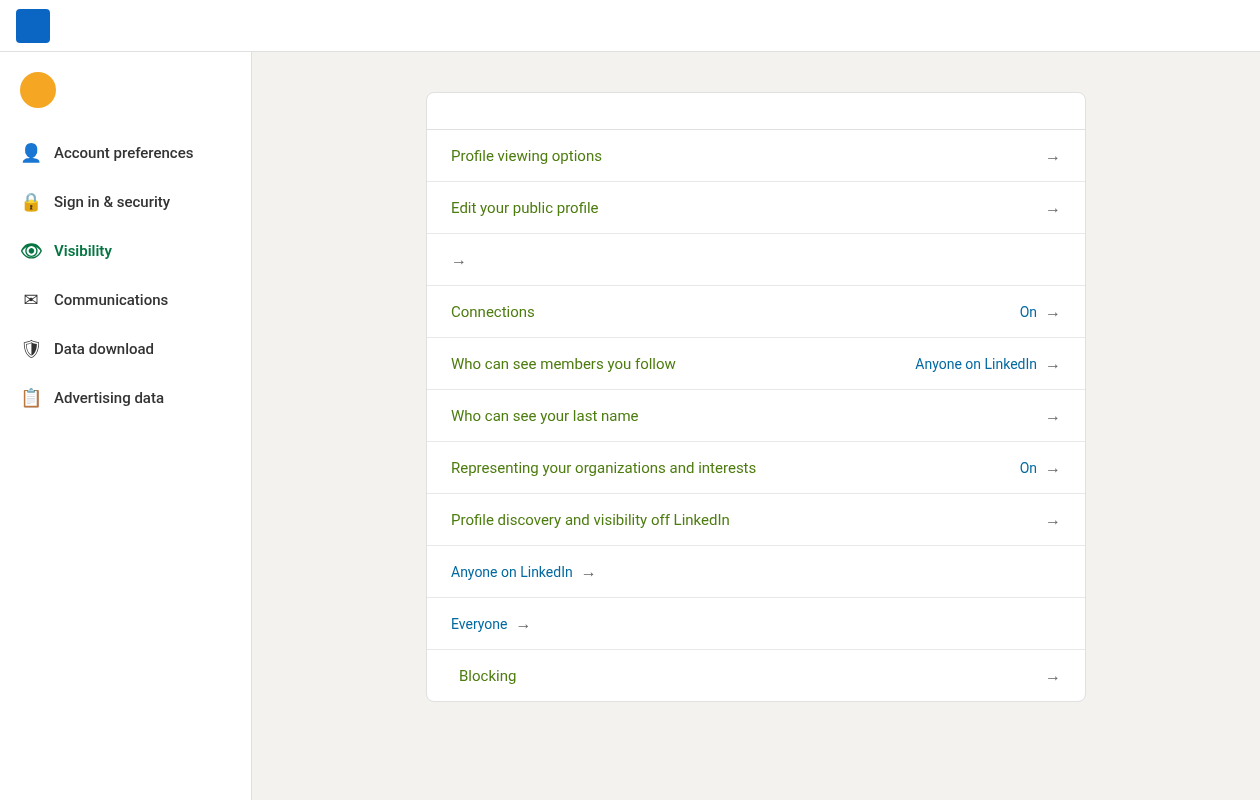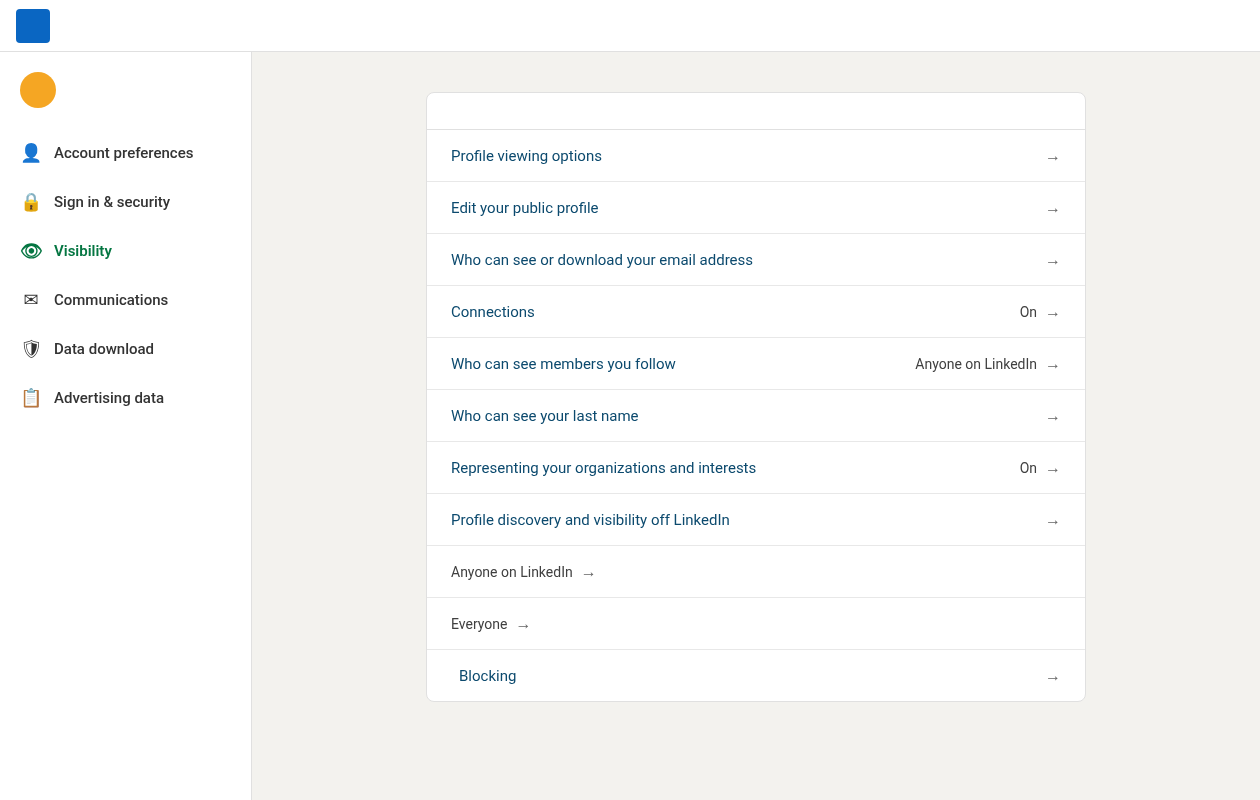--- a/index.html
+++ b/index.html
@@ -113,31 +113,31 @@
       align-items: center;
       justify-content: space-between;
       padding: 16px 24px;
       border-bottom: 1px solid #e8e8e8;
       cursor: pointer;
     }
     .setting-row:last-child { border-bottom: none; padding-left: 32px; }
 
     .setting-label {
       font-size: 15px;
-      color: #0c4a6e;
+      color: #4d7c0f;
       font-weight: 400;
     }
     .setting-right {
       display: flex;
       align-items: center;
       gap: 8px;
     }
     .setting-value {
       font-size: 14px;
-      color: #404040;
+      color: #0369a1;
     }
     .arrow-icon {
       color: #666;
       font-size: 16px;
     }
   </style>
 </head>
 <body>
 
 <div class="topbar">
@@ -192,21 +192,20 @@
               <span class="arrow-icon">→</span>
             </div>
           </div>
           <div class="setting-row">
             <span class="setting-label">Edit your public profile</span>
             <div class="setting-right">
               <span class="arrow-icon">→</span>
             </div>
           </div>
           <div class="setting-row">
-            <span class="setting-label">Who can see or download your email address</span>
             <div class="setting-right">
               <span class="arrow-icon">→</span>
             </div>
           </div>
           <div class="setting-row">
             <span class="setting-label">Connections</span>
             <div class="setting-right">
               <span class="setting-value">On</span>
               <span class="arrow-icon">→</span>
             </div>

